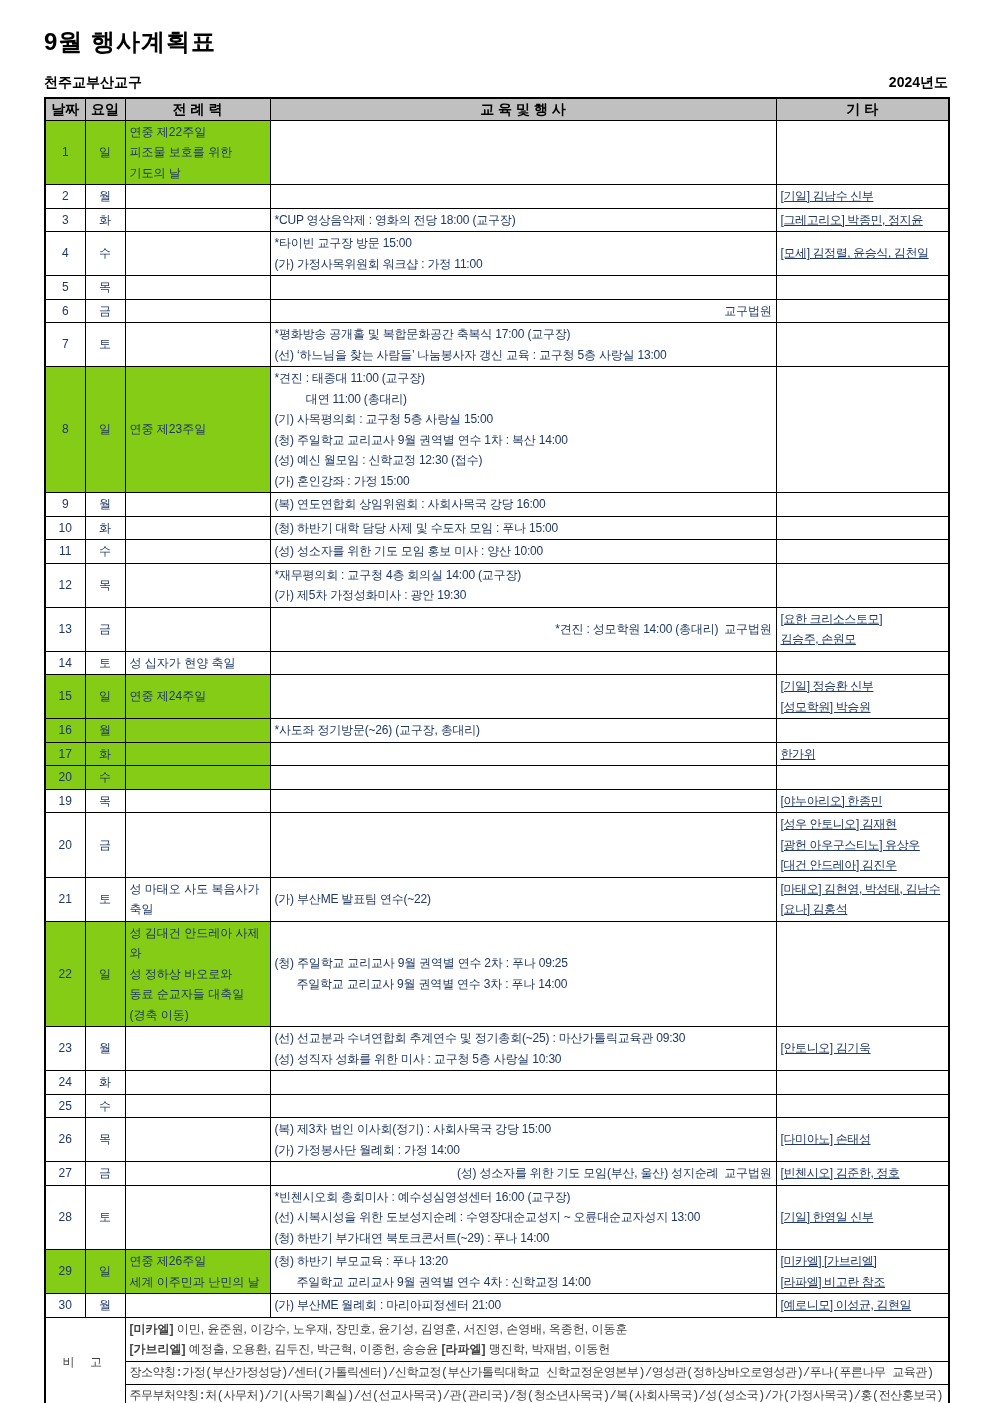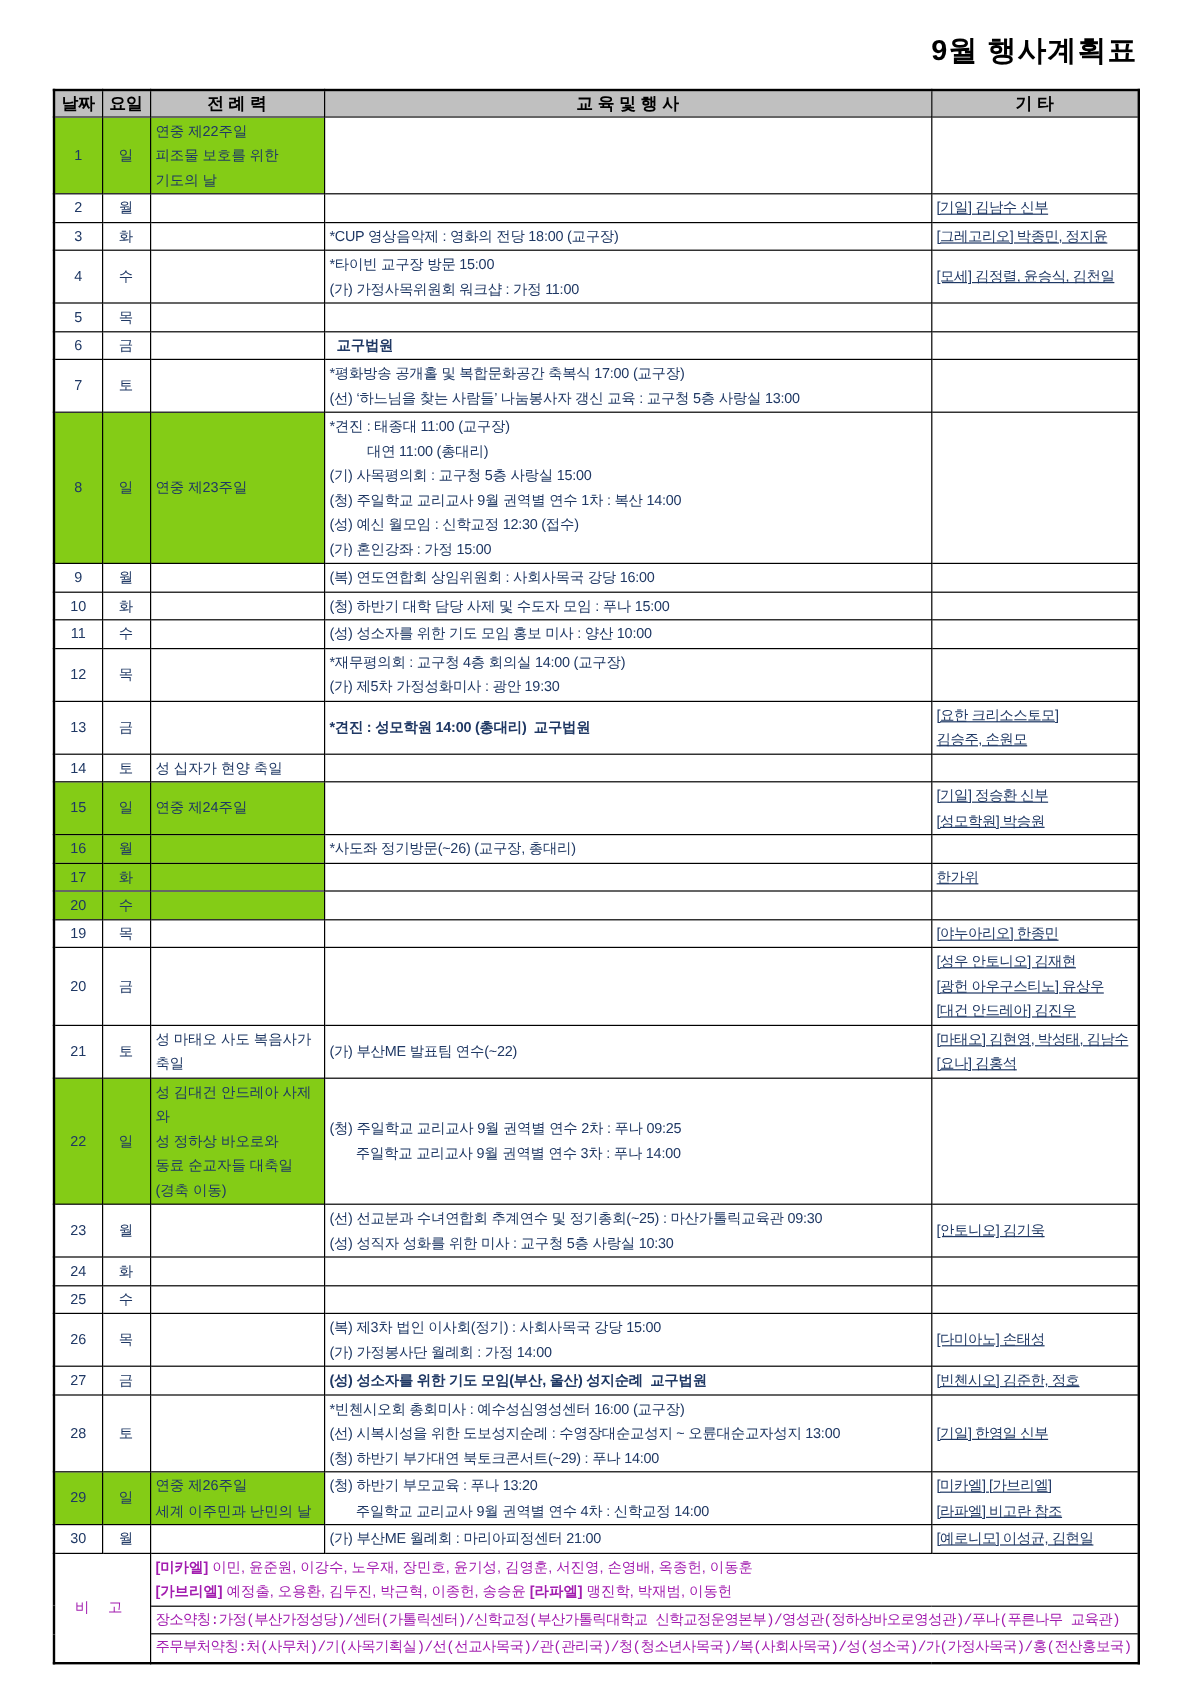--- a/index.html
+++ b/index.html
@@ -4,21 +4,21 @@
 <style>
   * { box-sizing: border-box; margin: 0; padding: 0; }
   html,body { background:#fff; }
   body {
     width: 992px; height: 1403px;
     font-family: "Liberation Sans", "DejaVu Sans", sans-serif;
     color: #000;
   }
   .page { width: 904px; margin: 0 auto; padding-top: 26px; }
   .title {
-    text-align: right; font-size: 24px; font-weight: bold;
+    text-align: left; font-size: 24px; font-weight: bold;
     letter-spacing: 1px; color: #000; margin-bottom: 16px;
   }
   .subhead { display: flex; justify-content: space-between; align-items: flex-end; margin-bottom: 5px; }
   .subhead .org  { font-size: 14px; font-weight: bold; }
   .subhead .year { font-size: 14px; font-weight: bold; }
 
   table.sched { width: 100%; border-collapse: collapse; border: 2px solid #000; table-layout: fixed; }
   table.sched th, table.sched td {
     border: 1px solid #000;
     vertical-align: middle;
@@ -37,39 +37,43 @@
   col.c3 { width: 145px; }
   col.c4 { width: 506px; }
   col.c5 { width: 173px; }
 
   td.c-date, td.c-day { text-align: center; height: 23px; }
   td.c-lit, td.c-evt, td.c-etc { text-align: left; white-space: pre-wrap; }
   td.c-etc { font-size: 11.5px; letter-spacing: -0.4px; line-height: 20px; padding: 1px 3px; text-decoration: underline; }
   td.c-evt { letter-spacing: -0.2px; }
   td.hl { background: #84cc16; }
 
-  .evflex { display: flex; justify-content: flex-start; align-items: center; font-weight: bold; }
+  .evflex { display: flex; justify-content: flex-end; align-items: center; }
   .evflex .right { white-space: nowrap; padding-left: 6px; }
 
-  tr.note-row td { color: #a21caf; }
+  tr.note-row td { color: #404040; }
   td.note-label {
     text-align: center; font-size: 14px; letter-spacing: 6px;
     color: #1f3864; font-weight: normal;
   }
   td.note-names { font-size: 12px; white-space: pre-wrap; line-height: 21px; }
   td.note-names b { font-weight: bold; }
   td.note-abbr { font-size: 11.5px; letter-spacing: -0.5px; color: #101020; height: 21px; line-height: 18px; font-family: Liberation Mono, monospace; }
 </style>
 </head>
 <body>
 
 <div class="page">
 
   <div class="title">9월 행사계획표</div>
 
+  <div class="subhead">
+    <span class="org">천주교부산교구</span>
+    <span class="year">2024년도</span>
+  </div>
 
   <table class="sched">
     <colgroup>
         <col class="c1">
         <col class="c2">
         <col class="c3">
         <col class="c4">
         <col class="c5">
       </colgroup>
     <thead>

